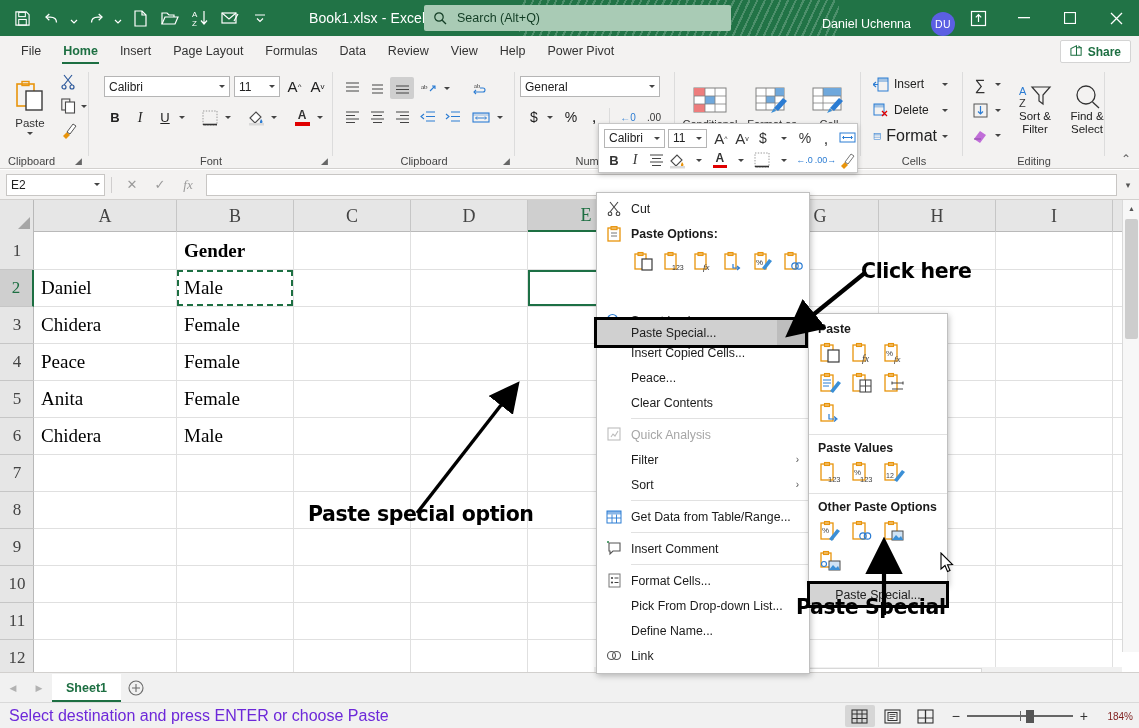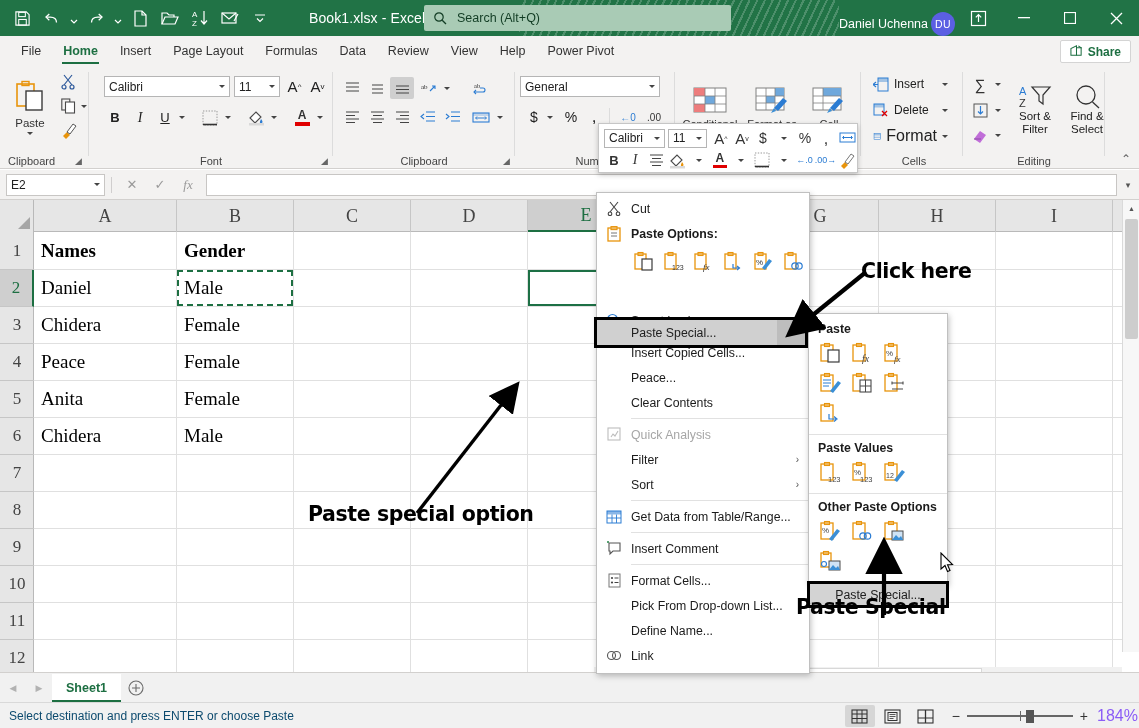--- a/index.html
+++ b/index.html
@@ -21,21 +21,21 @@
   .qcar{ width:12px;height:26px;display:flex;align-items:flex-end;justify-content:center;
          padding-bottom:6px; cursor:pointer;}
   .doctitle{ margin-left:35px; font-size:14px; white-space:nowrap; letter-spacing:.1px;}
   #searchbox{
     position:absolute; left:424px; top:5px; width:307px; height:26px;
     background:#a9cbb5; border-radius:2px; display:flex; align-items:center;
     cursor:text;
   }
   #searchbox .si{ margin-left:9px; margin-right:10px; display:flex;}
   #searchbox .stxt{ color:#123d24; font-size:12.5px;}
-  #userzone{ position:absolute; right:184px; top:0; height:48px; display:flex; align-items:center; gap:3px;}
+  #userzone{ position:absolute; right:184px; top:0; height:48px; display:flex; align-items:center; gap:20px;}
   #userzone .uname{ font-size:12.5px; }
   .avatar{ width:24px;height:24px;border-radius:50%; background:#5b5fe3; color:#fff;
            font-size:10.5px; display:flex;align-items:center;justify-content:center; cursor:pointer;
            letter-spacing:.3px;}
   #ribbondisplay{ position:absolute; right:146px; top:6px; width:30px; height:24px;
                   display:flex;align-items:center;justify-content:center; cursor:pointer;}
   #wincontrols{ position:absolute; right:0; top:0; height:36px; display:flex;}
   .wbtn{ width:46px;height:36px; display:flex;align-items:center;justify-content:center; cursor:pointer;}
   
   #tstripes{position:absolute; right:300px; top:0; width:320px; height:36px; opacity:.20; pointer-events:none;
@@ -122,30 +122,30 @@
              border-top:1px solid #d2d0ce; display:flex; align-items:flex-end;}
   .navarr{ width:26px;height:28px; display:flex;align-items:center;justify-content:center; color:#b2b2b2; font-size:9px; cursor:pointer;}
   .shtab{ height:28px; padding:0 14px; display:flex;align-items:center; font-size:12.5px; cursor:pointer;}
   .shtab.active{ background:#fff; color:#1d6f42; font-weight:bold; border-top:2px solid #fff;
                  border-bottom:2px solid #1d6f42;}
   #addsheet{ width:30px;height:28px;display:flex;align-items:center;justify-content:center;color:#555;cursor:pointer;}
 
   
   #statusbar{ position:absolute; left:0; bottom:0; width:1139px; height:26px; background:#f1f1f1;
               border-top:1px solid #d9d9d9; display:flex; align-items:center;}
-  #statustxt{ margin-left:9px; font-size:12px; color:#0c4a6e;}
+  #statustxt{ margin-left:9px; font-size:16px; color:#6d28d9;}
   #statusright{ position:absolute; right:6px; top:0; height:26px; display:flex; align-items:center; gap:3px;}
   .vbtn{ width:30px;height:22px; display:flex;align-items:center;justify-content:center; cursor:pointer; border-radius:2px;}
   .vbtn.on{ background:#d6d6d6;}
   #zoomslider{ display:flex; align-items:center; gap:7px; margin-left:8px; margin-right:6px;}
   #sliderline{ position:relative; width:106px; height:12px; cursor:pointer;}
   #sliderline:before{content:""; position:absolute; left:0; right:0; top:5px; height:2px; background:#666;}
   #sliderline .mid{ position:absolute; left:50%; top:1px; width:1px; height:10px; background:#666;}
   #sliderline .knob{ position:absolute; left:59px; top:0; width:8px;height:13px; background:#555;}
-  #zoompct{ font-size:16px; color:#8b5cf6; width:36px; text-align:right;}
+  #zoompct{ font-size:10px; color:#7f1d1d; width:36px; text-align:right;}
 
   
   #minitb{ position:absolute; left:598px; top:123px; width:260px; height:50px; background:#fff;
            border:1px solid #c6c6c6; box-shadow:0 2px 5px rgba(0,0,0,.22); z-index:40;}
   #minitb .row{ position:absolute; left:0; width:100%; height:24px; display:flex; align-items:center; padding-left:5px; gap:1px;}
   .mib{ height:21px; min-width:20px; display:flex;align-items:center;justify-content:center; cursor:pointer; font-size:12px; color:#333; border-radius:2px;}
 
   
   #ctxmenu{ position:absolute; left:596px; top:192px; width:214px; background:#fff;
             border:1px solid #c0c0c0; box-shadow:1px 2px 6px rgba(0,0,0,.25); z-index:50;
@@ -667,21 +667,20 @@
       <div class="gl-h" style="top:148px"></div>
     <div class="gl-h" style="top:185px"></div>
       <div class="gl-h" style="top:222px"></div>
     <div class="gl-h" style="top:259px"></div>
       <div class="gl-h" style="top:296px"></div>
     <div class="gl-h" style="top:333px"></div>
       <div class="gl-h" style="top:370px"></div>
     <div class="gl-h" style="top:407px"></div>
       <div class="gl-h" style="top:444px"></div>
 
-    <div class="cell bold" style="left:0;top:0;width:142px;height:37px;">Names</div>
     <div class="cell bold" style="left:143px;top:0;width:116px;height:37px;">Gender</div>
     <div class="cell" style="left:0;top:38px;width:142px;height:36px;">Daniel</div>
     <div class="cell" style="left:143px;top:38px;width:116px;height:36px;">Male</div>
     <div class="cell" style="left:0;top:75px;width:142px;height:36px;">Chidera</div>
     <div class="cell" style="left:143px;top:75px;width:116px;height:36px;">Female</div>
     <div class="cell" style="left:0;top:112px;width:142px;height:36px;">Peace</div>
     <div class="cell" style="left:143px;top:112px;width:116px;height:36px;">Female</div>
     <div class="cell" style="left:0;top:149px;width:142px;height:36px;">Anita</div>
     <div class="cell" style="left:143px;top:149px;width:116px;height:36px;">Female</div>
     <div class="cell" style="left:0;top:186px;width:142px;height:36px;">Chidera</div>

